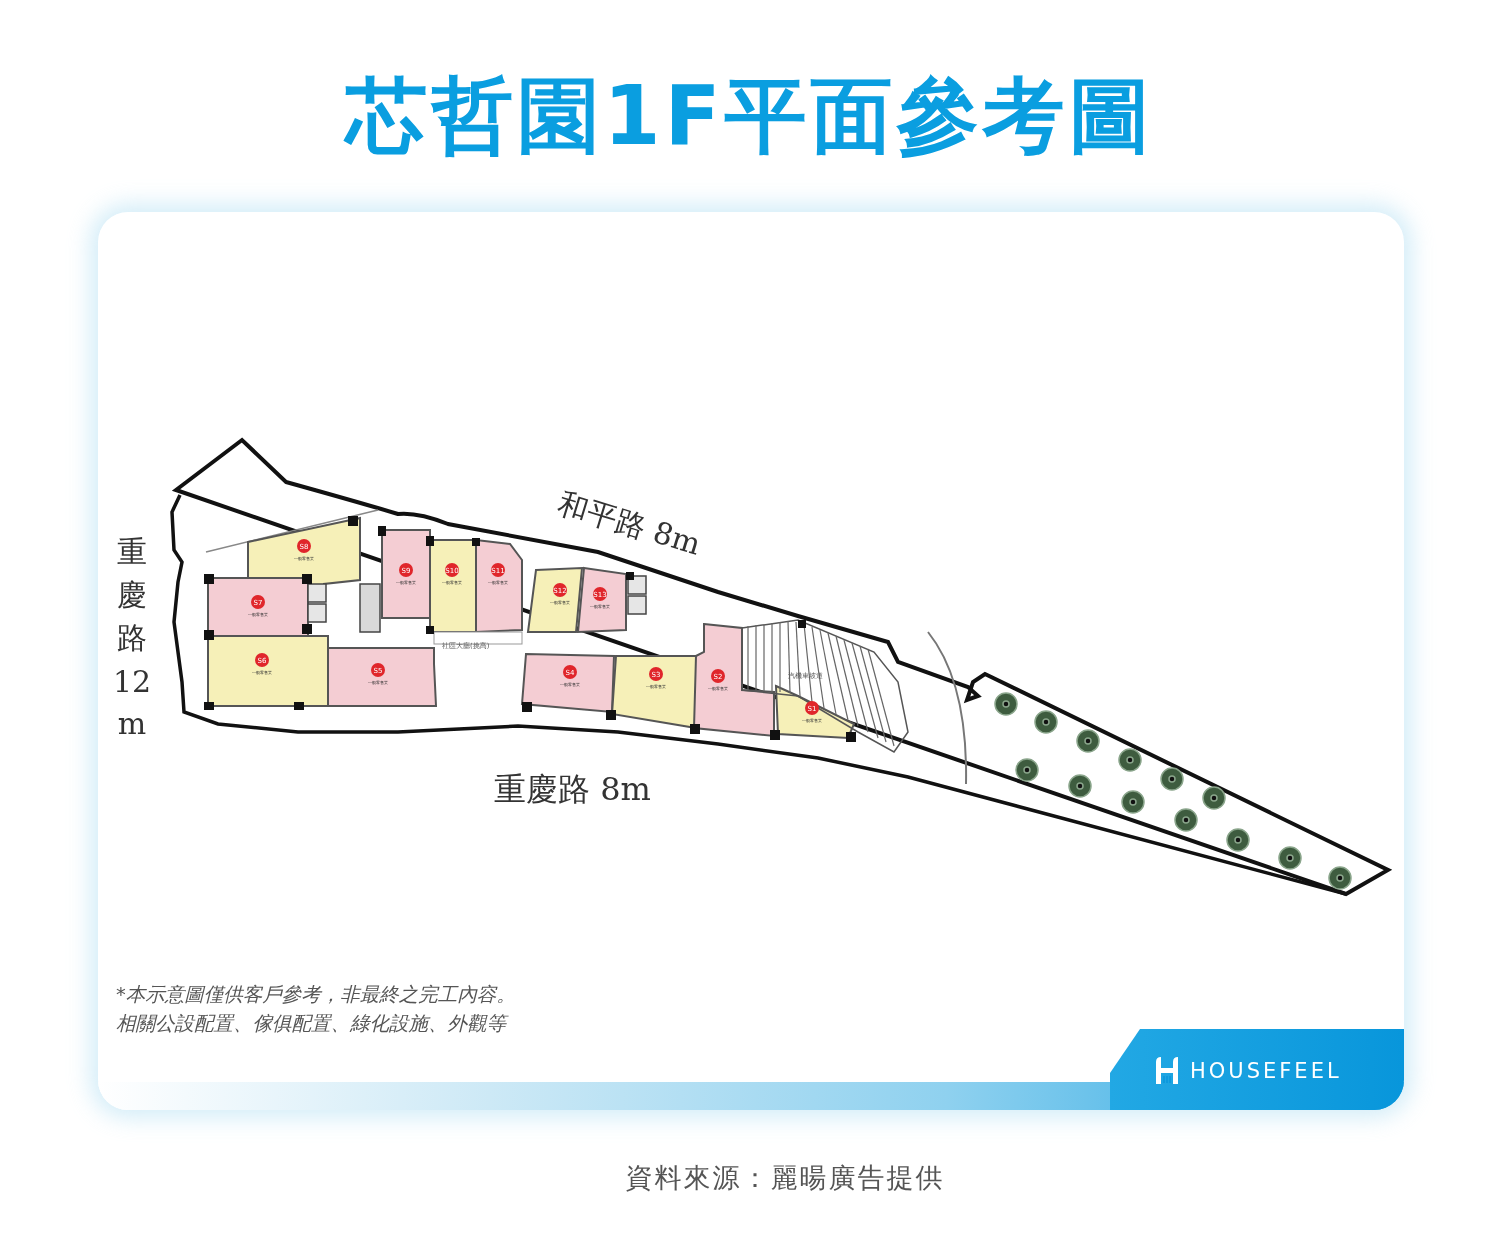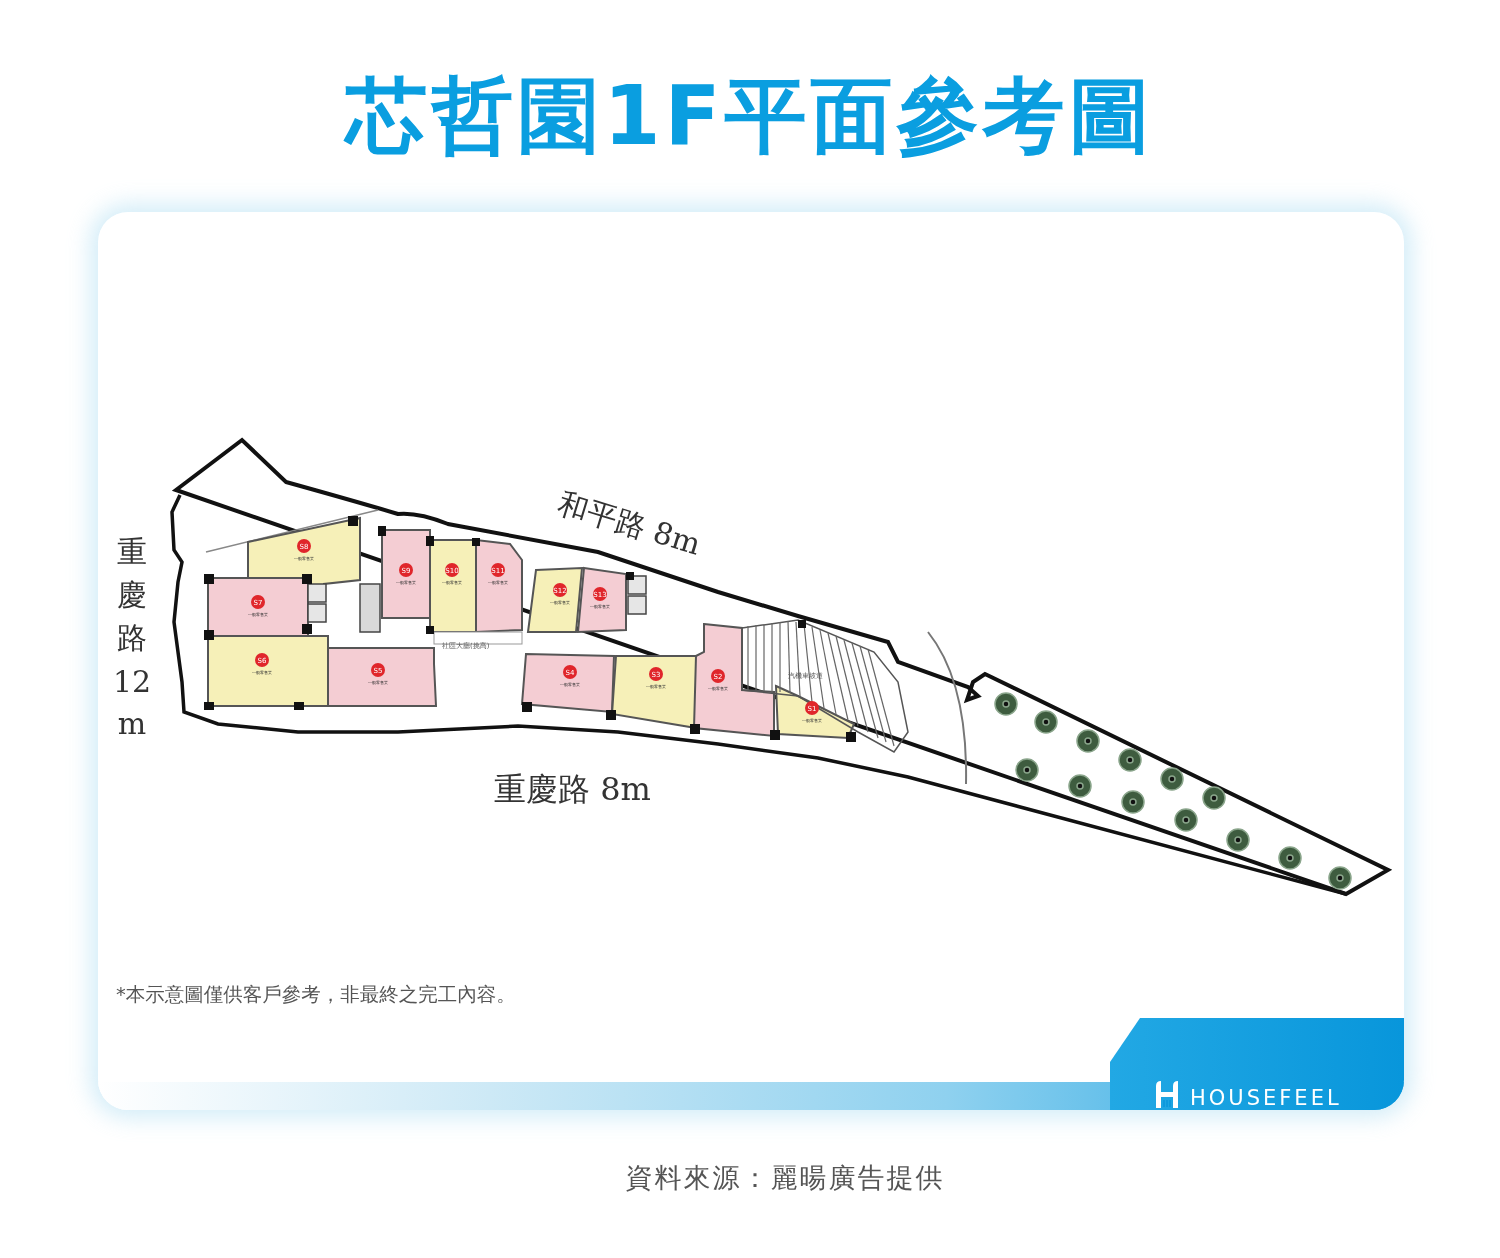--- a/index.html
+++ b/index.html
@@ -16,38 +16,38 @@
     position: absolute; left: 98px; top: 212px; width: 1306px; height: 898px;
     background: #ffffff; border-radius: 30px;
     box-shadow: 0 0 22px 8px rgba(160, 215, 240, 0.45);
     overflow: hidden;
   }
   .card-bottom-bar {
     position: absolute; left: 0; bottom: 0; width: 100%; height: 28px;
     background: linear-gradient(90deg, #ffffff 0%, #cde9f6 30%, #8fd1ef 65%, #1ea3e2 100%);
   }
   .brand-tab {
-    position: absolute; right: 0; bottom: 0; width: 294px; height: 92px;
+    position: absolute; right: 0; bottom: 0; width: 294px; height: 81px;
     background: linear-gradient(90deg, #22a8e4, #0896db);
     clip-path: polygon(30px 0, 100% 0, 100% 100%, 0 100%, 0 44px);
-    display: flex; align-items: flex-end; padding-left: 44px;
+    display: flex; align-items: center; padding-left: 44px;
   }
   .brand-logo { width: 26px; height: 32px; margin-right: 10px; }
   .brand-name {
     color: #ffffff; font-size: 21px; letter-spacing: 3px;
     font-family: "DejaVu Sans", sans-serif; margin-top: 2px;
   }
 
   .plan { position: absolute; left: 0; top: 0; }
 
   .disclaimer {
     position: absolute; left: 18px; top: 768px; color: #555555;
     font-size: 19.5px; line-height: 29px; font-family: "DejaVu Sans", sans-serif;
   }
-  .disclaimer div { white-space: nowrap; }
+  .disclaimer div { white-space: nowrap; font-style: italic; }
 
   .source {
     position: absolute; left: 0; top: 1160px; width: 1570px; text-align: center;
     font-size: 27px; color: #555555; letter-spacing: 2px; font-family: "DejaVu Sans", sans-serif;
   }
 
   .road-label { font-family: "DejaVu Serif", serif; fill: #333333; }
   .unit-id { font-family: "DejaVu Sans", sans-serif; fill: #ffffff; font-size: 7px; }
   .unit-sub { font-family: "DejaVu Sans", sans-serif; fill: #333333; font-size: 4px; }
   .tiny { font-family: "DejaVu Sans", sans-serif; fill: #555555; font-size: 7px; }
@@ -281,20 +281,21 @@
       <text class="road-label" x="34" y="350" font-size="30" text-anchor="middle">重</text>
       <text class="road-label" x="34" y="393" font-size="30" text-anchor="middle">慶</text>
       <text class="road-label" x="34" y="436" font-size="30" text-anchor="middle">路</text>
       <text class="road-label" x="34" y="480" font-size="30" text-anchor="middle">12</text>
       <text class="road-label" x="34" y="522" font-size="30" text-anchor="middle">m</text>
     </g>
   </svg>
 
   <div class="disclaimer">
     <div>*本示意圖僅供客戶參考，非最終之完工內容。</div>
+    <div>相關公設配置、傢俱配置、綠化設施、外觀等</div>
   </div>
 
   <div class="card-bottom-bar"></div>
 
   <div class="brand-tab">
     <svg class="brand-logo" viewBox="0 0 26 32">
       <path d="M2 30 L2 8 Q2 3 7 3 L7 14 L19 14 L19 8 Q19 3 24 3 L24 30 L19 30 L19 19 L7 19 L7 30 Z" fill="#ffffff"></path>
       <line x1="10" y1="22" x2="10" y2="29" stroke="#0896db" stroke-width="1.5"></line>
       <line x1="13" y1="22" x2="13" y2="29" stroke="#0896db" stroke-width="1.5"></line>
       <line x1="16" y1="22" x2="16" y2="29" stroke="#0896db" stroke-width="1.5"></line>

